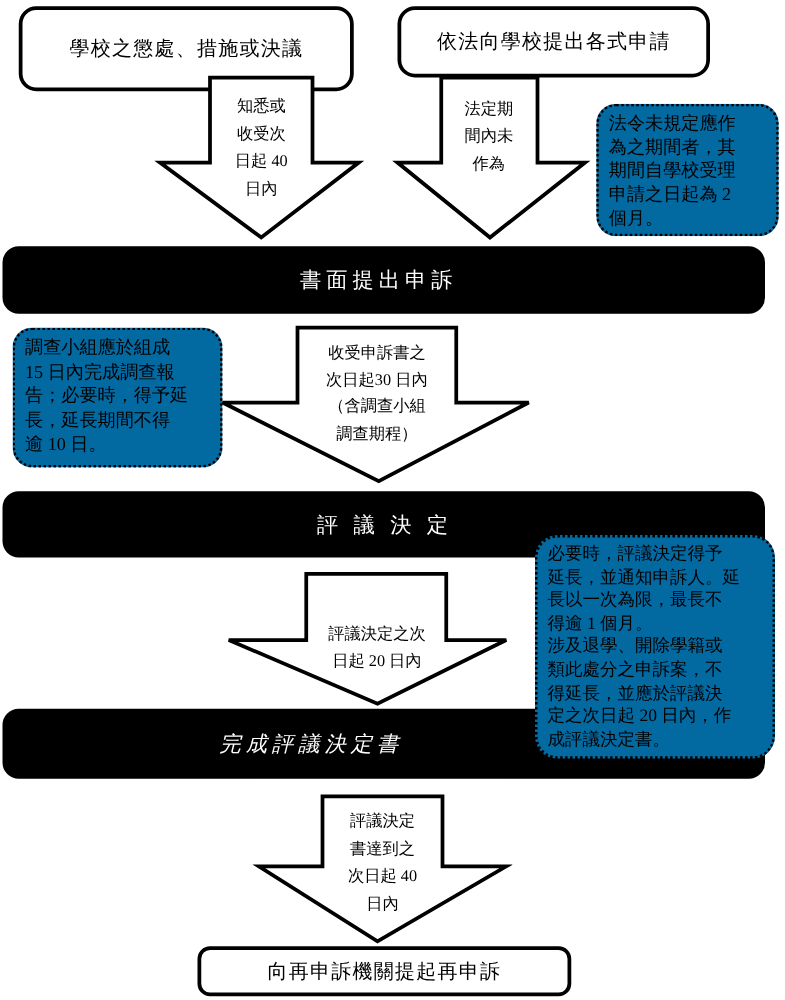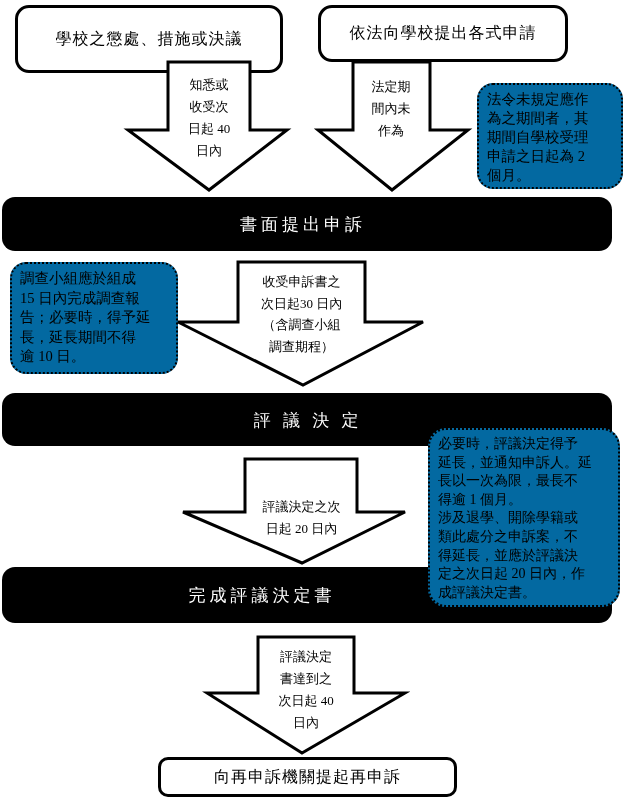--- a/index.html
+++ b/index.html
@@ -88,21 +88,21 @@
     <span class="bar-label" style="left:0;width:612px;">評 議 決 定</span>
   </div>
 
   <svg class="arrow abs" style="left:178px;top:456px;" width="232" height="110" viewBox="0 0 232 110">
     <polygon points="67,3 179,3 179,56 227,56 124,107 5,56 67,56"></polygon>
   </svg>
   <div class="abs arrow-label" style="left:224px;top:496px;width:155px;text-align:center;">評議決定之次
 日起 20 日內</div>
 
   <div class="abs stagebar" style="left:2px;top:567px;width:610px;height:56px;">
-    <span class="bar-label" style="left:16px;width:488px;">完成評議決定書</span>
+    <span class="bar-label" style="left:3px;width:488px;font-style:italic;">完成評議決定書</span>
   </div>
 
   <div class="abs note" style="left:428px;top:428px;width:192px;height:179px;font-size:14px;line-height:18.6px;border-radius:18px;">必要時，評議決定得予
 延長，並通知申訴人。延
 長以一次為限，最長不
 得逾 1 個月。
 涉及退學、開除學籍或
 類此處分之申訴案，不
 得延長，並應於評議決
 定之次日起 20 日內，作

